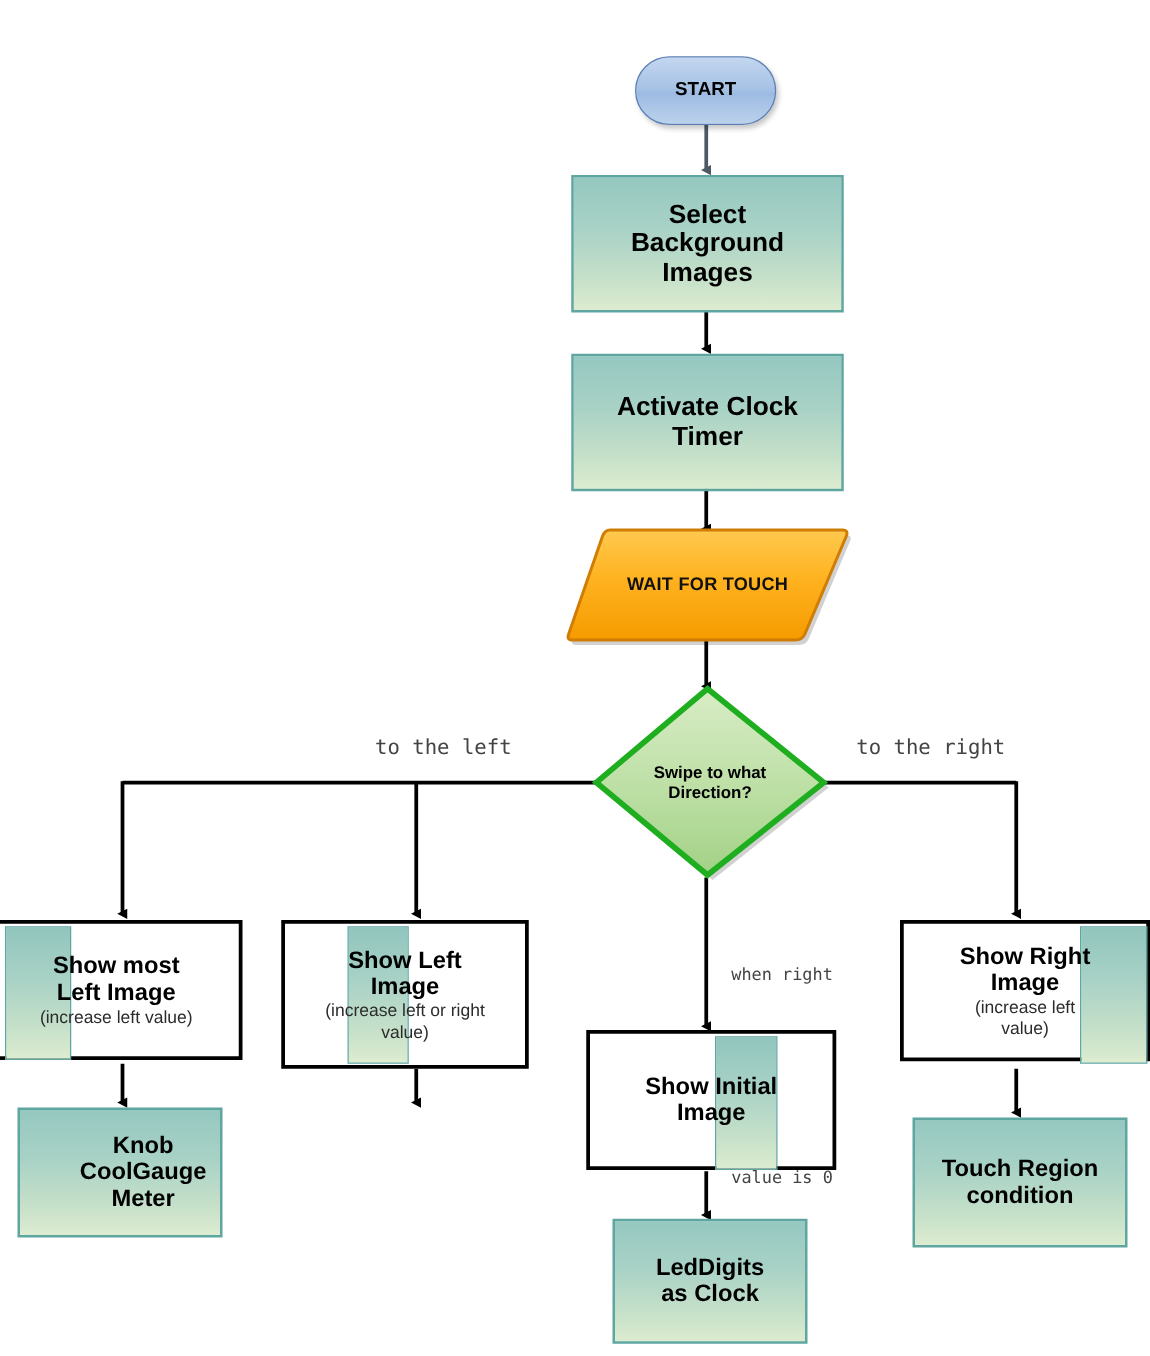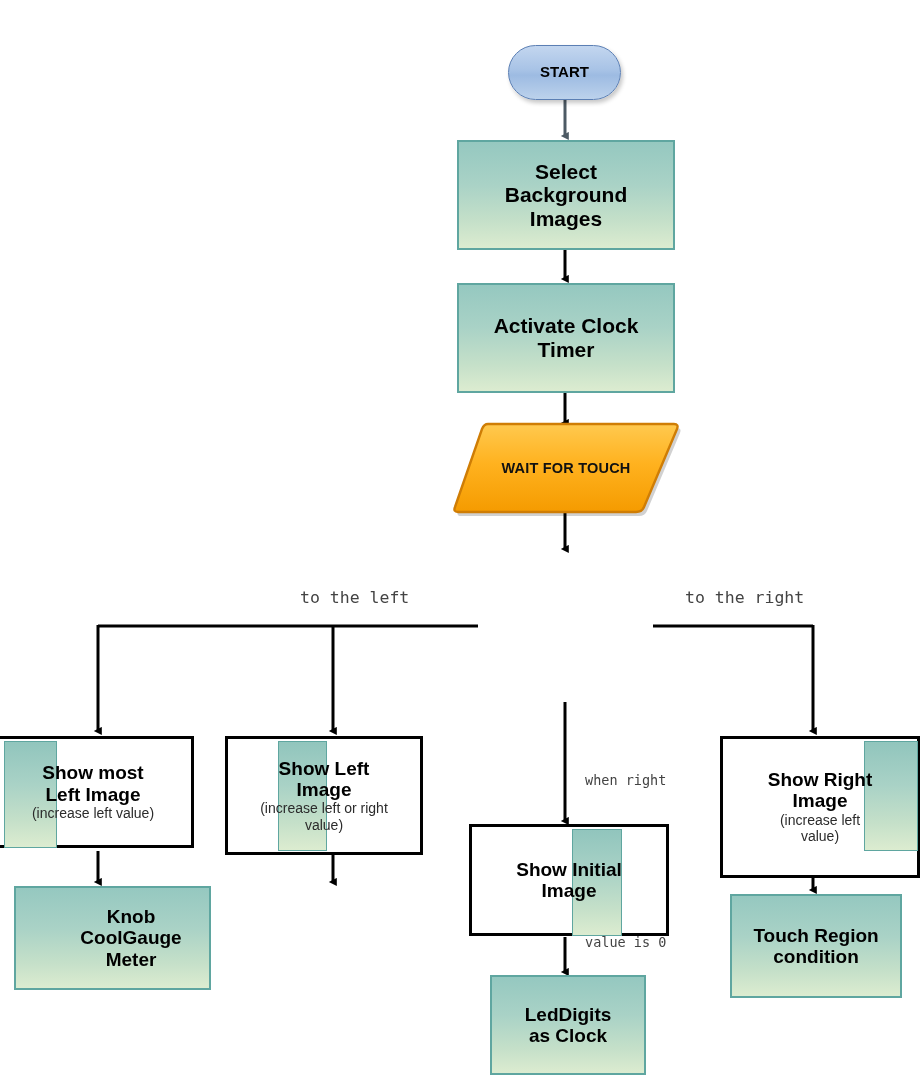--- a/index.html
+++ b/index.html
@@ -218,20 +218,37 @@
           <stop offset="45%" stop-color="#ffb21f"></stop>
           <stop offset="100%" stop-color="#f59b00"></stop>
         </linearGradient>
       </defs>
       <path d="M38,6 L224,6 Q229,6 227,11 L194,89 Q192,94 186,94 L8,94 Q3,94 5,89 L32,11 Q34,6 38,6 Z" fill="rgba(0,0,0,0.18)" transform="translate(3,4)"></path>
       <path d="M38,6 L224,6 Q229,6 227,11 L194,89 Q192,94 186,94 L8,94 Q3,94 5,89 L32,11 Q34,6 38,6 Z" fill="url(#ioGrad)" stroke="#cf7d05" stroke-width="2.4"></path>
     </svg>
     <div class="io-node-text">WAIT FOR TOUCH</div>
   </div>
 
+  <div class="dec-node-wrap" style="left:473px; top:545px; width:190px; height:162px;">
+    <svg width="190" height="162" viewBox="0 0 190 162" xmlns="http://www.w3.org/2000/svg">
+      <defs>
+        <linearGradient id="decGrad" x1="0" y1="0" x2="0" y2="1">
+          <stop offset="0%" stop-color="#d8ecc6"></stop>
+          <stop offset="55%" stop-color="#bcdfa4"></stop>
+          <stop offset="100%" stop-color="#a3d186"></stop>
+        </linearGradient>
+      </defs>
+      <polygon points="93,6 186,81 93,155 4,81" fill="rgba(0,0,0,0.18)" transform="translate(4,4)"></polygon>
+      <polygon points="93,6 186,81 93,155 4,81" fill="url(#decGrad)" stroke="#1fae1f" stroke-width="4.5"></polygon>
+    </svg>
+    <div class="dec-node-text">
+      <span>Swipe to what</span>
+      <span>Direction?</span>
+    </div>
+  </div>
 
   <div class="edge-label" style="left:300px; top:588px;">to the left</div>
 
   <div class="edge-label" style="left:685px; top:588px;">to the right</div>
 
   <div class="edge-label-small" style="left:585px; top:713px;">
     <div>when right</div>
     <div>and left</div>
     <div>value is 0</div>
   </div>
@@ -250,29 +267,29 @@
     <span class="node-sub">(increase left or right</span>
     <span class="node-sub">value)</span>
   </div>
 
   <div class="node white-node" style="left:469px; top:824px; width:200px; height:112px; font-size:19px;">
     <div class="teal-band" style="left:100px; top:2px; width:48px; height:105px;"></div>
     <span class="node-label">Show Initial</span>
     <span class="node-label">Image</span>
   </div>
 
-  <div class="node white-node" style="left:720px; top:736px; width:200px; height:142px; font-size:19px;">
+  <div class="node white-node" style="left:720px; top:736px; width:200px; height:113px; font-size:19px;">
     <div class="teal-band" style="left:141px; top:2px; width:52px; height:108px;"></div>
     <span class="node-label">Show Right</span>
     <span class="node-label">Image</span>
     <span class="node-sub">(increase left</span>
     <span class="node-sub">value)</span>
   </div>
 
-  <div class="node proc-node" style="left:14px; top:886px; width:197px; height:104px; font-size:19px;padding-left:37px;">
+  <div class="node proc-node" style="left:14px; top:886px; width:164px; height:104px; font-size:19px;padding-left:37px;">
     <span>Knob</span>
     <span>CoolGauge</span>
     <span>Meter</span>
   </div>
 
 
   <div class="node proc-node" style="left:490px; top:975px; width:156px; height:100px; font-size:19px;">
     <span>LedDigits</span>
     <span>as Clock</span>
   </div>

